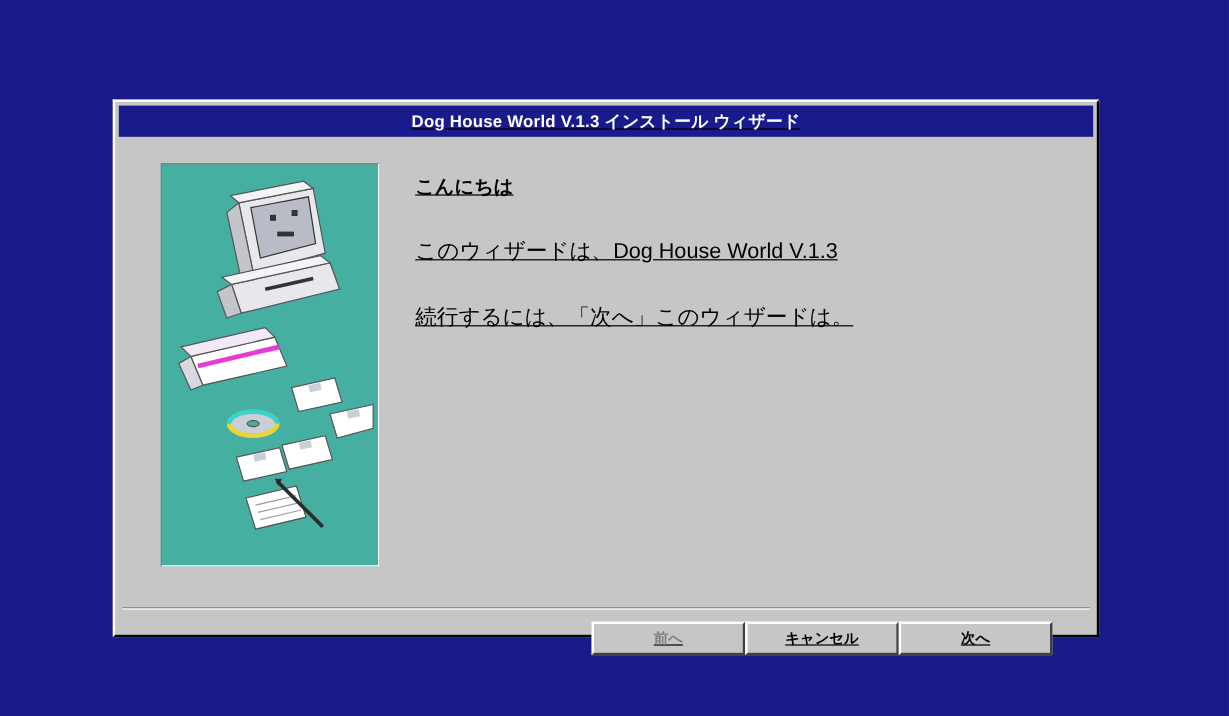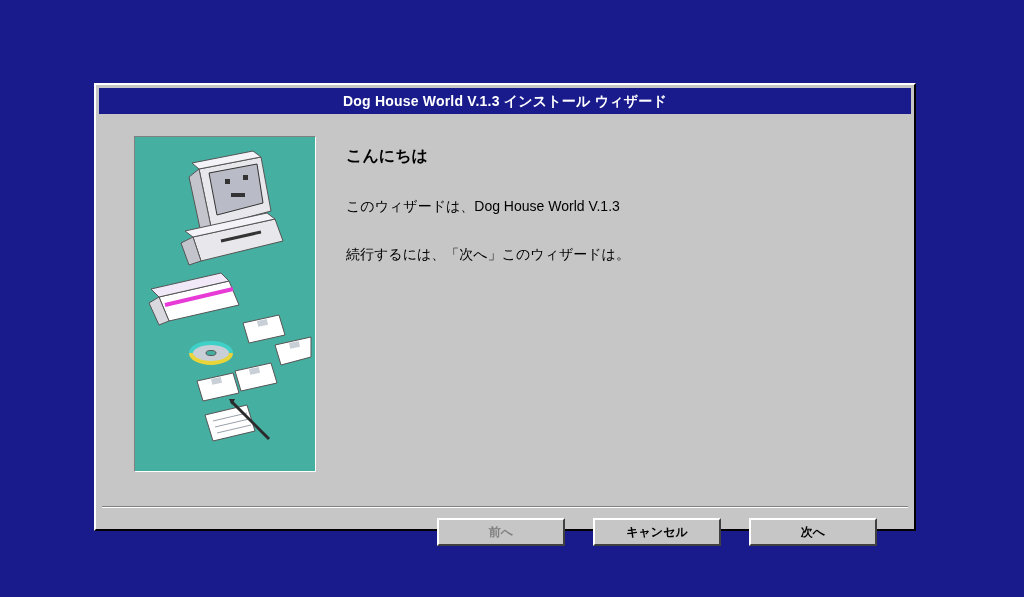--- a/index.html
+++ b/index.html
@@ -18,20 +18,21 @@
     top: 83px;
     width: 822px;
     height: 448px;
     background: #c6c6c6;
     box-sizing: border-box;
     border-top: 2px solid #ffffff;
     border-left: 2px solid #ffffff;
     border-right: 2px solid #000000;
     border-bottom: 2px solid #000000;
     padding: 3px;
+    text-decoration: underline;
   }
   .window-inner {
     width: 100%;
     height: 100%;
     box-sizing: border-box;
   }
 
   .titlebar {
     background: #191b8c;
     color: #ffffff;
@@ -66,38 +67,37 @@
     padding-left: 30px;
     padding-top: 10px;
     color: #000000;
   }
   .heading {
     font-size: 16px;
     font-weight: 700;
     margin-bottom: 28px;
   }
   .body-line {
-    font-size: 14px;
+    font-size: 18px;
     line-height: 1.6;
   }
   .gap {
     height: 26px;
   }
 
   .divider {
     border-top: 1px solid #808080;
     border-bottom: 1px solid #ffffff;
     height: 0;
     margin: 0 3px;
   }
 
   .button-row {
     display: flex;
     justify-content: flex-end;
-    gap: 28px;
     padding: 10px 34px 0 0;
   }
 
   .btn {
     width: 128px;
     height: 28px;
     background: #c6c6c6;
     border-top: 2px solid #ffffff;
     border-left: 2px solid #ffffff;
     border-right: 2px solid #404040;

